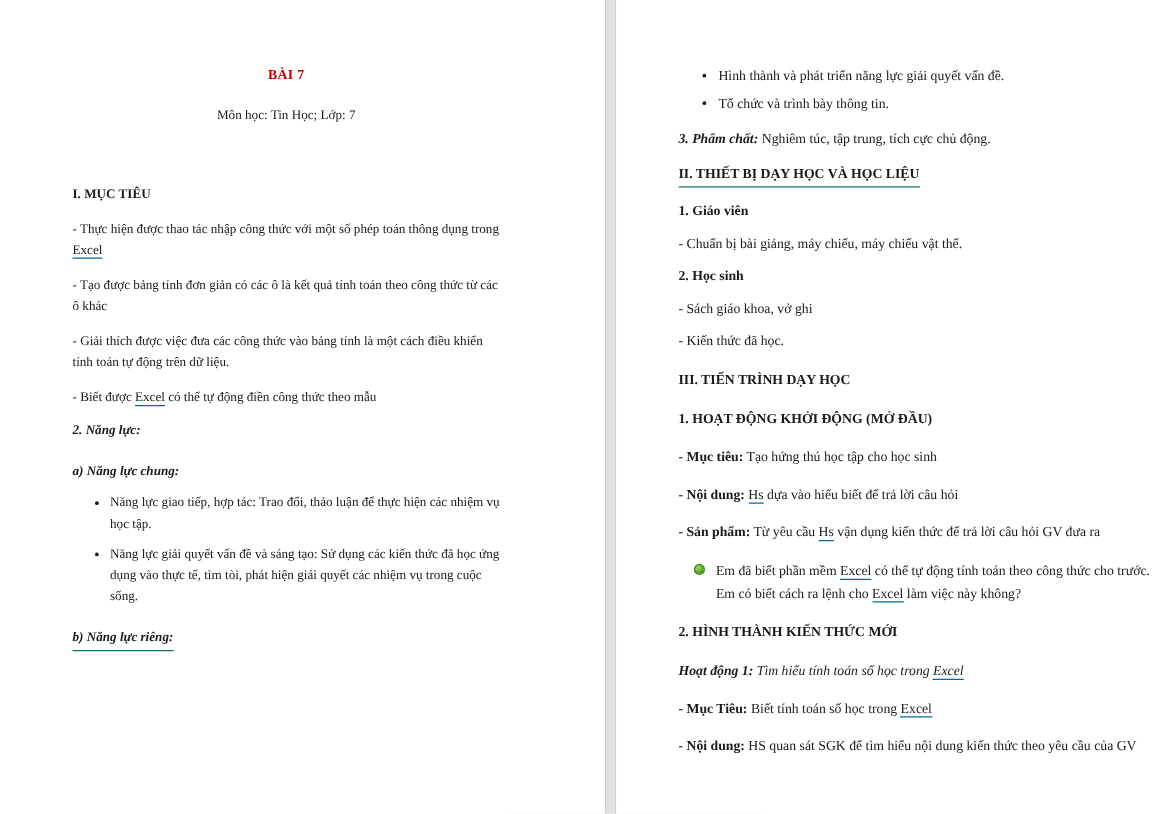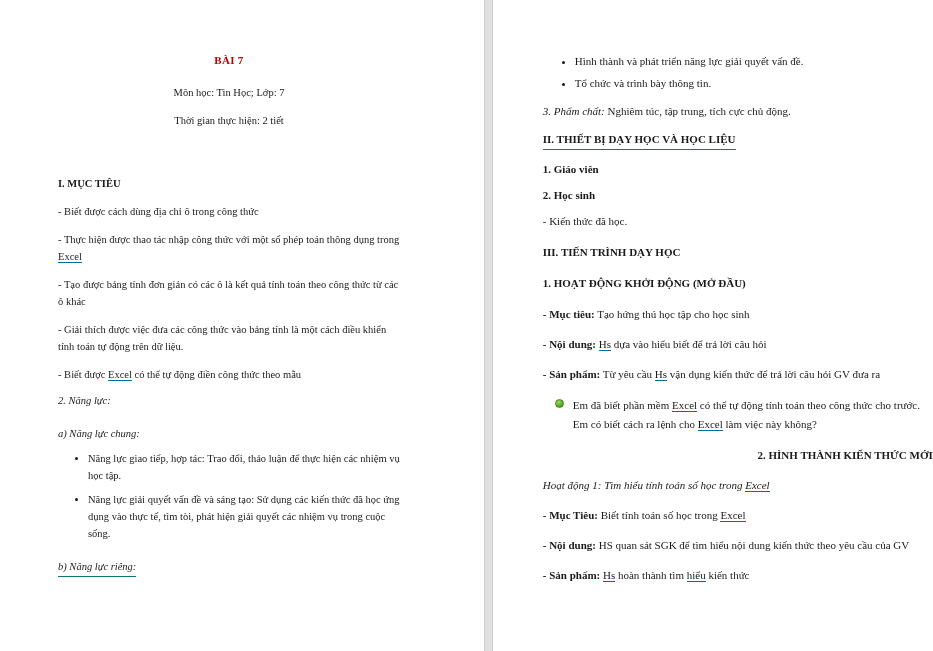--- a/index.html
+++ b/index.html
@@ -71,21 +71,21 @@
   .center-sm2 {
     text-align: center;
     font-size: 10.5px;
     margin-top: 11px;
   }
 
   .p { margin-top: 11px; }
   .p-tight { margin-top: 7px; }
   .b { font-weight: bold; }
   .i { font-style: italic; }
-  .bi { font-weight: normal; font-style: italic; }
+  .bi { font-weight: bold; font-style: italic; }
 
   
   .sp {
     border-bottom: 1px solid #0369a1;
     padding-bottom: 0px;
   }
   .hdr-underline {
     border-bottom: 1px solid #0f766e;
     display: inline-block;
     padding-bottom: 1px;
@@ -127,26 +127,24 @@
 <body>
 
 <div class="spread">
 
   <div class="page page-left">
     <div class="body-left">
 
       <div class="title-line">BÀI 7</div>
 
       <div class="center-sm">Môn học: Tin Học; Lớp: 7</div>
-      <div class="center-sm2">Thời gian thực hiện: 2 tiết</div>
 
       <div class="sec-title" style="margin-top:46px;">I. MỤC TIÊU</div>
 
 
-      <div class="p">- Biết được cách dùng địa chỉ ô trong công thức</div>
 
       <div class="p">
         <span>- Thực hiện được thao tác nhập công thức với một số phép toán thông dụng trong </span><span class="sp">Excel</span>
       </div>
 
       <div class="p">- Tạo được bảng tính đơn giản có các ô là kết quả tính toán theo công thức từ các ô khác</div>
 
       <div class="p">- Giải thích được việc đưa các công thức vào bảng tính là một cách điều khiển tính toán tự động trên dữ liệu.</div>
 
       <div class="p">
@@ -186,25 +184,27 @@
       </div>
 
       <div class="p-tight" style="margin-top:9px;">
         <span class="b hdr-underline">II. THIẾT BỊ DẠY HỌC VÀ HỌC LIỆU</span>
       </div>
 
       <div class="p-tight" style="margin-top:10px;">
         <span class="b">1. Giáo viên</span>
       </div>
 
+      <div class="p-tight">- Chuẩn bị bài giảng, máy chiếu, máy chiếu vật thể.</div>
 
       <div class="p-tight">
         <span class="b">2. Học sinh</span>
       </div>
 
+      <div class="p-tight">- Sách giáo khoa, vở ghi</div>
       <div class="p-tight">- Kiến thức đã học.</div>
 
       <div class="p" style="margin-top:12px;">
         <span class="b">III. TIẾN TRÌNH DẠY HỌC</span>
       </div>
 
       <div class="p" style="margin-top:12px;">
         <span class="b">1. HOẠT ĐỘNG KHỞI ĐỘNG (MỞ ĐẦU)</span>
       </div>
 
@@ -220,37 +220,33 @@
       <div class="p">
         <span class="b">- Sản phẩm:</span><span> Từ yêu cầu </span><span class="sp">Hs</span><span> vận dụng kiến thức để trả lời câu hỏi GV đưa ra</span>
       </div>
 
 
       <div class="indent-note">
         <span class="green-dot"></span>
         <span>Em đã biết phần mềm </span><span class="sp">Excel</span><span> có thể tự động tính toán theo công thức cho trước. Em có biết cách ra lệnh cho </span><span class="sp">Excel</span><span> làm việc này không?</span>
       </div>
 
-      <div class="p" style="margin-top:12px;text-align:right;">
+      <div class="p" style="margin-top:12px;">
         <span class="b">2. HÌNH THÀNH KIẾN THỨC MỚI</span>
       </div>
 
       <div class="p" style="margin-top:12px;">
         <span class="bi">Hoạt động 1:</span><span class="i"> Tìm hiểu tính toán số học trong </span><span class="i sp">Excel</span>
       </div>
 
       <div class="p">
         <span class="b">- Mục Tiêu:</span><span> Biết tính toán số học trong </span><span class="sp">Excel</span>
       </div>
 
       <div class="p">
         <span class="b">- Nội dung:</span><span> HS quan sát SGK để tìm hiểu nội dung kiến thức theo yêu cầu của GV</span>
       </div>
 
-      <div class="p">
-        <span class="b">- Sản phẩm:</span>
-        <span class="sp">Hs</span><span> hoàn thành tìm </span><span class="sp">hiểu</span><span> kiến thức</span>
-      </div>
 
     </div>
   </div>
 
 </div>
 
 </body></html>

